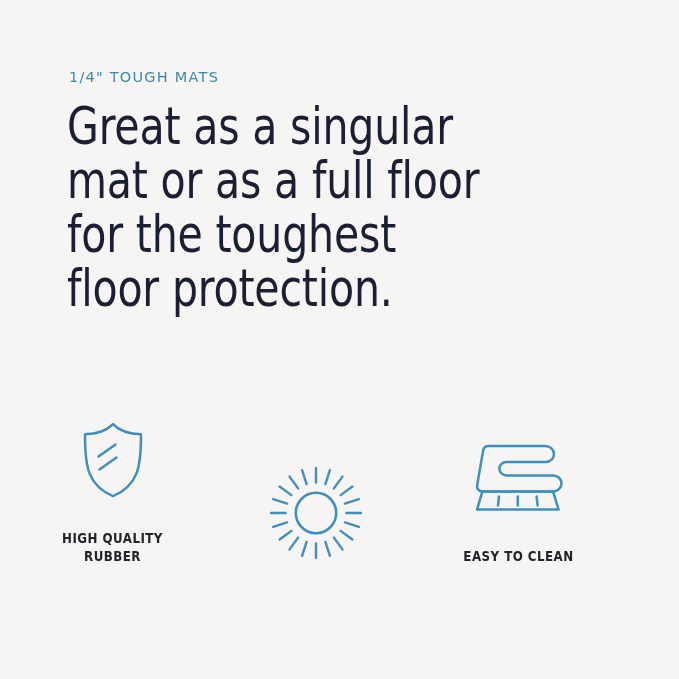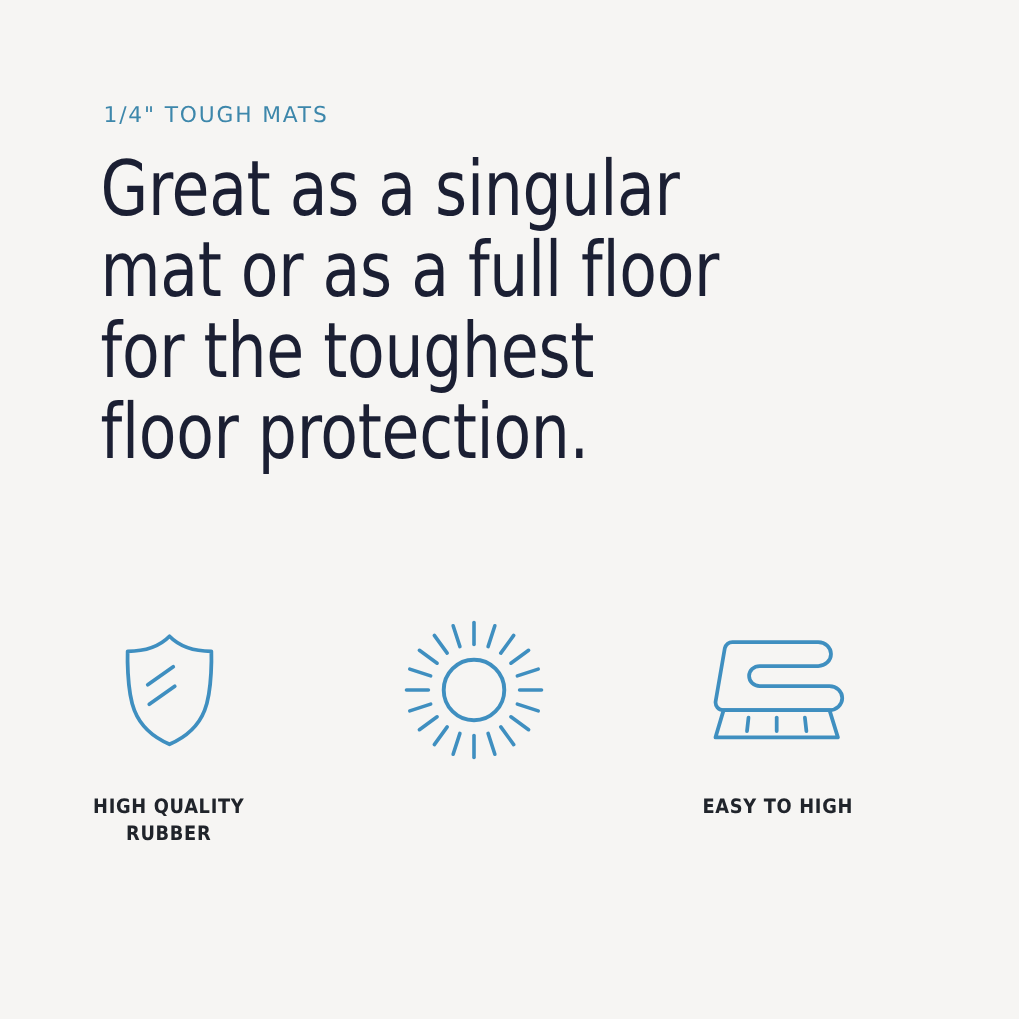--- a/index.html
+++ b/index.html
@@ -54,21 +54,21 @@
     white-space: nowrap;
   }
 
   
   .features {
     position: absolute;
     left: 0;
     top: 408px;
     width: 679px;
     display: flex;
-    align-items: flex-start;
+    align-items: flex-end;
   }
   .feature {
     flex: 0 0 auto;
     display: flex;
     flex-direction: column;
     align-items: center;
   }
   .feature-1 { width: 203px; margin-left: 11px; }
   .feature-2 { width: 203px; }
   .feature-3 { width: 203px; }
@@ -159,17 +159,17 @@
 
           <path d="M18.5 2.0 H72.5 C77.2 2.0 81.0 5.6 81.0 10.0 C81.0 14.4 77.2 18.0 72.5 18.0 H33.5 C29.6 18.0 26.4 21.0 26.4 24.7 C26.4 28.4 29.6 31.4 33.5 31.4 H80.0 C84.7 31.4 88.5 35.0 88.5 39.4 C88.5 43.8 84.7 47.4 80.0 47.4 H9.2 C6.0 47.4 3.6 44.6 4.1 41.5 L10.2 6.2 C10.9 3.8 12.8 2.0 15.3 2.0 Z"></path>
 
           <path d="M9.4 47.4 H80.0 L85.6 65.6 H4.0 Z"></path>
 
           <line x1="26.0" y1="52.4" x2="25.0" y2="61.4"></line>
           <line x1="44.8" y1="52.4" x2="44.8" y2="61.4"></line>
           <line x1="63.6" y1="52.4" x2="64.6" y2="61.4"></line>
         </svg>
       </div>
-      <div class="caption caption-3">EASY TO HIGH</div>
+      <div class="caption caption-3">EASY TO CLEAN</div>
     </div>
 
   </div>
 </div>
 
 </body></html>

